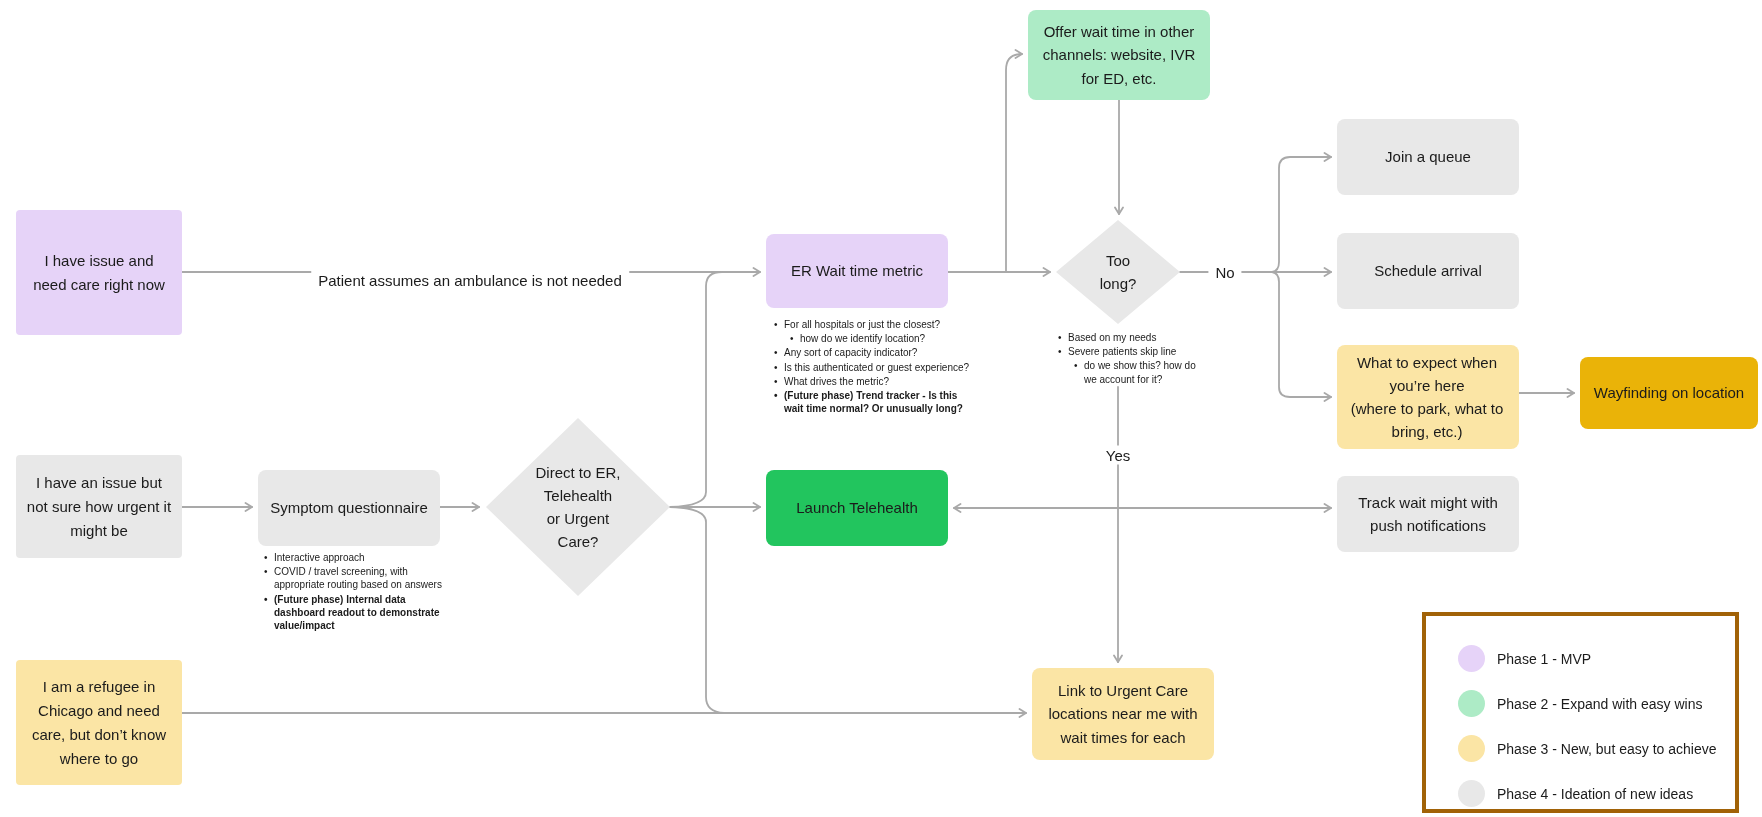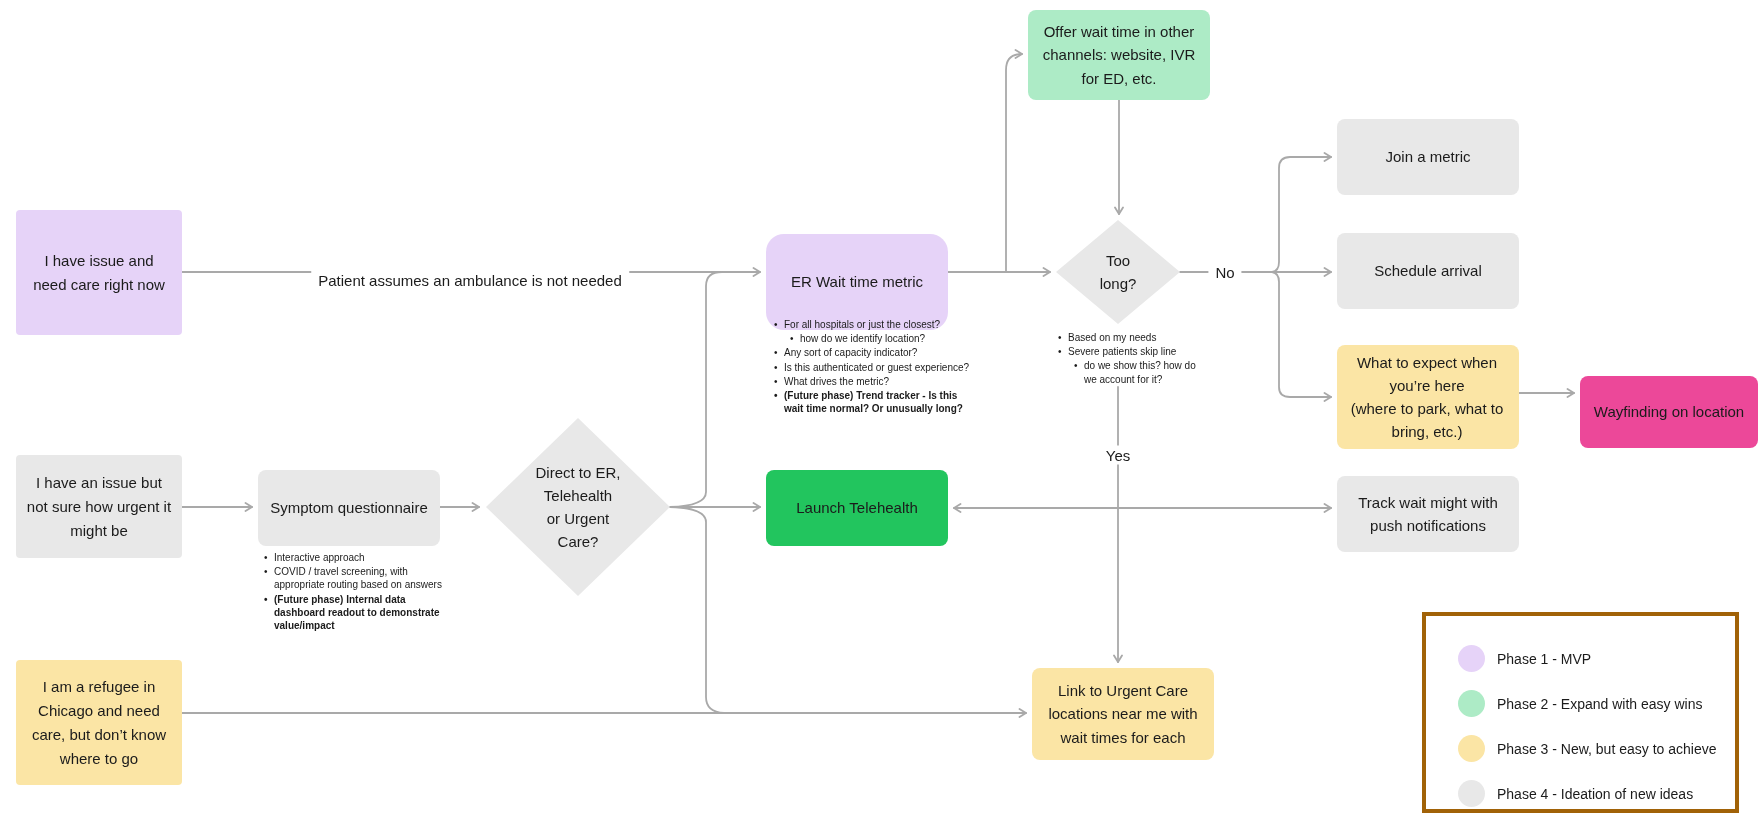--- a/index.html
+++ b/index.html
@@ -88,38 +88,38 @@
   </div>
 
   <div class="node" style="left: 1028px; top: 10px; width: 182px; height: 90px; background-color: rgb(173, 235, 198);">
     <span class="node-label">Offer wait time in other channels: website, IVR for ED, etc.</span>
   </div>
 
   <div class="node sticky" style="left: 16px; top: 660px; width: 166px; height: 125px; background-color: rgb(251, 229, 165);">
     <span class="node-label bold">I am a refugee in Chicago and need care, but don’t know where to go</span>
   </div>
 
-  <div class="node" style="left: 766px; top: 234px; width: 182px; height: 96px; background-color: rgb(230, 211, 248); border-radius: 18px;">
+  <div class="node" style="left: 766px; top: 234px; width: 182px; height: 74px; background-color: rgb(230, 211, 248);">
     <span class="node-label">ER Wait time metric</span>
   </div>
 
   <div class="node" style="left: 1337px; top: 119px; width: 182px; height: 76px; background-color: rgb(232, 232, 232);">
-    <span class="node-label">Join a metric</span>
+    <span class="node-label">Join a queue</span>
   </div>
 
   <div class="node" style="left: 1337px; top: 233px; width: 182px; height: 76px; background-color: rgb(232, 232, 232);">
     <span class="node-label">Schedule arrival</span>
   </div>
 
   <div class="node" style="left: 1337px; top: 345px; width: 182px; height: 104px; background-color: rgb(251, 229, 165); padding-left: 8px;">
     <span class="node-label">What to expect when you’re here
 (where to park, what to bring, etc.)</span>
   </div>
 
-  <div class="node" style="left: 1580px; top: 376px; width: 178px; height: 72px; background-color: #ec4899;">
+  <div class="node" style="left: 1580px; top: 357px; width: 178px; height: 72px; background-color: #eab308;">
     <span class="node-label">Wayfinding on location</span>
   </div>
 
   <div class="node" style="left: 1337px; top: 476px; width: 182px; height: 76px; background-color: rgb(232, 232, 232);">
     <span class="node-label">Track wait might with push notifications</span>
   </div>
 
   <div class="node" style="left: 766px; top: 470px; width: 182px; height: 76px; background-color: #22c55e;">
     <span class="node-label">Launch Telehealth</span>
   </div>

